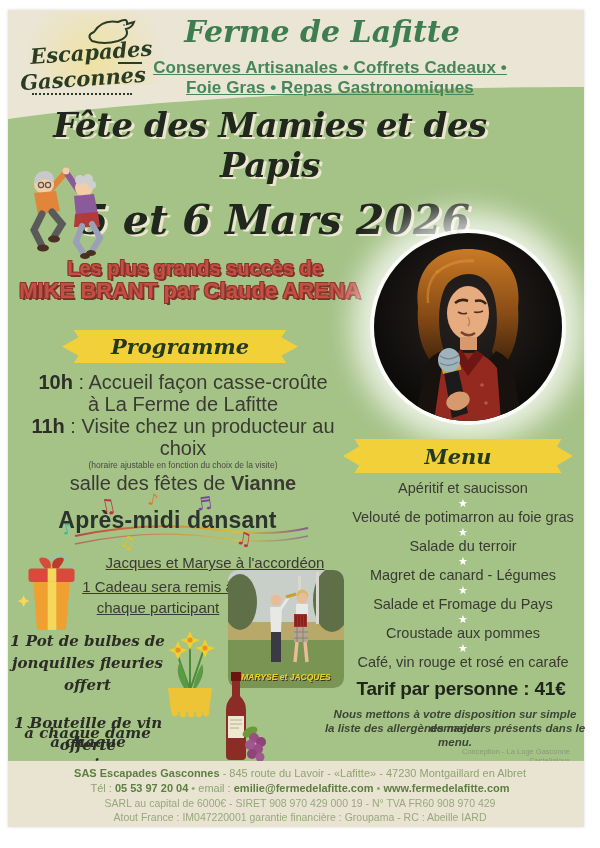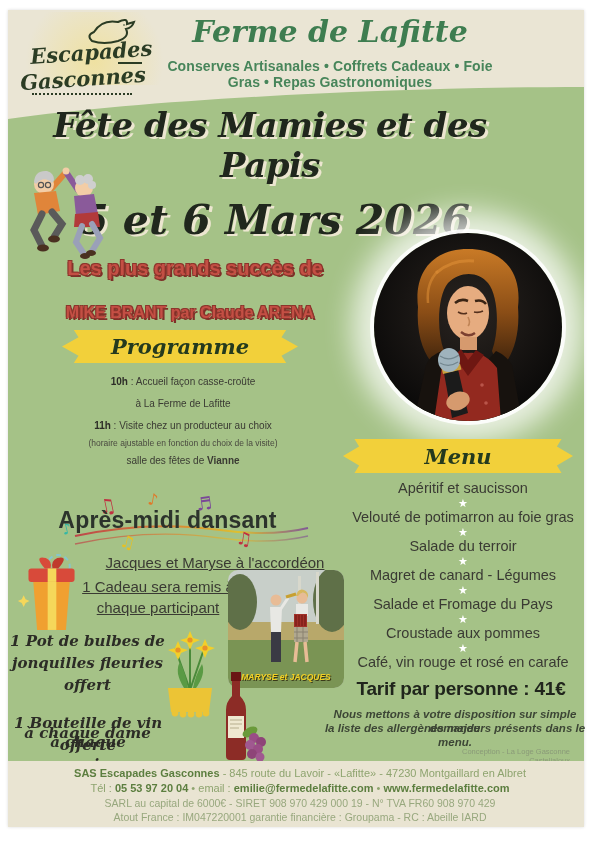--- a/index.html
+++ b/index.html
@@ -12,34 +12,34 @@
   .sun{left:18px;top:12px;width:170px;height:110px;
        background:radial-gradient(circle at 45% 45%,rgba(243,222,120,0.55),rgba(243,222,120,0) 62%);}
   .green-panel{left:8px;top:85px;width:576px;height:676px;background:#a5c287;}
   .curve-svg{left:0;top:0;width:576px;height:36px;}
   
   .script{font-family:"DejaVu Serif",serif;font-style:italic;}
   .center{text-align:center;}
   
   .logo-line{color:#2b3c24;font-weight:bold;transform:rotate(-4deg);}
   .brand{font-size:30px;color:#3e7d50;font-weight:bold;}
-  .tagline{font-size:14px;color:#47855a;font-weight:bold;letter-spacing:0.1px;}
+  .tagline{font-size:17px;color:#47855a;font-weight:bold;letter-spacing:0.1px;text-decoration:underline;}
   
   .hero-title{font-size:34px;font-weight:bold;color:#20271d;
               text-shadow:3px 2px 0 #ece6d0;letter-spacing:-0.5px;}
   .hero-date{font-size:41px;font-weight:bold;color:#20271d;text-shadow:3px 2px 0 #ece6d0;}
   .promo{font-weight:bold;color:#c44f44;
          text-shadow:-1px -1px 0 #8c352c,1px -1px 0 #8c352c,-1px 1px 0 #8c352c,2px 2px 0 #7e2f28;}
   
   .ribbon{background:#f2d03a;
           clip-path:polygon(0% 50%,7% 22%,5% 0%,95% 0%,93% 22%,100% 50%,93% 78%,95% 100%,5% 100%,7% 78%);
           display:flex;align-items:center;justify-content:center;}
   .ribbon .t{font-size:21px;font-weight:bold;color:#243a1e;}
   
-  .prog-line{font-size:10px;color:#3a3a33;line-height:22px;}
+  .prog-line{font-size:20px;color:#3a3a33;line-height:22px;}
   .prog-time{font-weight:bold;color:#2e2e28;}
   .prog-time-green{font-weight:bold;color:#3e7d50;}
   .prog-note{font-size:8.5px;color:#4a4a40;line-height:13px;}
   .bold{font-weight:bold;}
   
   .afternoon-title{font-size:23px;font-weight:bold;color:#2c332c;letter-spacing:0.2px;}
   .body-line{font-size:15px;color:#3a3a33;line-height:21px;text-decoration:underline;}
   .script-gift{font-size:15px;color:#2c2c26;line-height:22px;font-weight:bold;}
   .note-glyph{position:absolute;font-family:"DejaVu Sans",sans-serif;}
   
@@ -78,21 +78,21 @@
 
   <svg class="abs" style="left:84px;top:15px;width:54px;height:32px;" viewBox="0 0 54 32">
     <path d="M8 26 Q2 20 10 17 Q18 4 34 7 Q44 2 43 9 L50 7 Q48 13 42 14 Q46 22 34 26 Q20 30 8 26 Z" fill="none" stroke="#2b3c24" stroke-width="2"></path>
     <circle cx="40" cy="10" r="0.8" fill="#2b3c24"></circle>
   </svg>
   <div class="abs script logo-line center" style="left:30px;top:40px;width:115px;font-size:21px;">Escapades</div>
   <div class="abs script logo-line center" style="left:20px;top:66px;width:125px;font-size:21px;">Gasconnes</div>
   <div class="abs" style="left:118px;top:62px;width:24px;border-bottom:2px solid #2b3c24;"></div>
   <div class="abs" style="left:32px;top:93px;width:100px;border-bottom:2px dotted #2b3c24;"></div>
 
-  <div class="abs script brand center" style="left:180px;top:14px;width:300px;">Ferme de Lafitte</div>
+  <div class="abs script brand center" style="left:172px;top:14px;width:300px;">Ferme de Lafitte</div>
   <div class="abs tagline center" style="left:150px;top:58px;width:360px;">Conserves Artisanales • Coffrets Cadeaux • Foie Gras • Repas Gastronomiques</div>
 
   <div class="abs script hero-title center" style="left:10px;top:105px;width:520px;">Fête des Mamies et des Papis</div>
   <div class="abs script hero-date center" style="left:60px;top:156px;width:430px;margin-top:40px;">5 et 6 Mars 2026</div>
 
   <svg class="abs" style="left:14px;top:158px;width:102px;height:108px;" viewBox="0 0 102 108">
     <path d="M38 30 L52 14" stroke="#e0853a" stroke-width="6" stroke-linecap="round"></path>
     <path d="M64 32 L52 14" stroke="#8a5a9a" stroke-width="6" stroke-linecap="round"></path>
     <circle cx="52" cy="13" r="3.5" fill="#f3cda6"></circle>
     <circle cx="30" cy="26" r="10" fill="#f3cda6"></circle>
@@ -110,21 +110,21 @@
     <circle cx="78" cy="27" r="4" fill="#cfcfcf"></circle>
     <path d="M60 38 L80 36 L84 56 L62 58 Z" fill="#8a5a9a"></path>
     <path d="M61 56 L84 54 L86 69 L60 69 Z" fill="#b23a3a"></path>
     <path d="M68 68 L62 84 L70 96" stroke="#9aa0b8" stroke-width="6" fill="none" stroke-linecap="round"></path>
     <path d="M78 66 L86 80 L78 93" stroke="#9aa0b8" stroke-width="6" fill="none" stroke-linecap="round"></path>
     <ellipse cx="71" cy="98" rx="5" ry="3" fill="#4a3020"></ellipse>
     <ellipse cx="77" cy="95" rx="5" ry="3" fill="#4a3020"></ellipse>
   </svg>
 
   <div class="abs promo center" style="left:30px;top:257px;width:330px;font-size:20px;">Les plus grands succès de</div>
-  <div class="abs promo center" style="left:5px;top:304px;width:370px;font-size:16px;text-align:center;">MIKE BRANT par Claude ARENA</div>
+  <div class="abs promo center" style="left:5px;top:278px;width:370px;font-size:22px;text-align:center;">MIKE BRANT par Claude ARENA</div>
 
   <div class="abs singer-wrap" style="left:374px;top:233px;width:188px;height:188px;">
     <svg viewBox="0 0 188 188" width="188" height="188">
       <defs>
         <radialGradient id="bgq" cx="50%" cy="42%" r="68%">
           <stop offset="0%" stop-color="#2a2420"></stop>
           <stop offset="100%" stop-color="#050505"></stop>
         </radialGradient>
         <linearGradient id="hairq" x1="0" y1="0" x2="0" y2="1">
           <stop offset="0%" stop-color="#c97a26"></stop>

